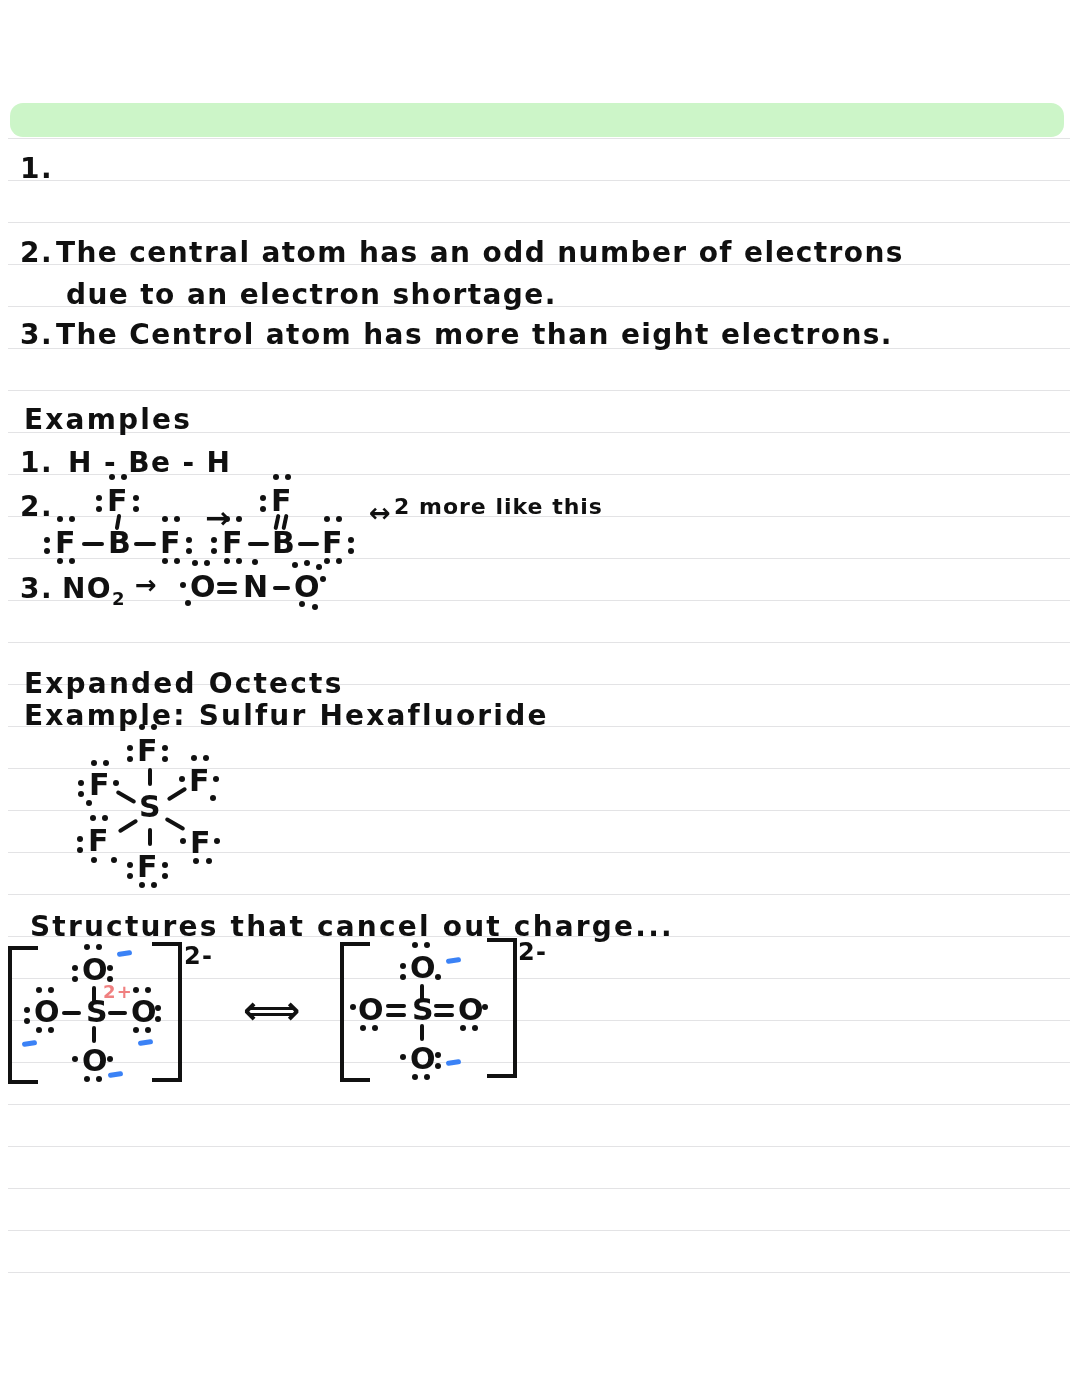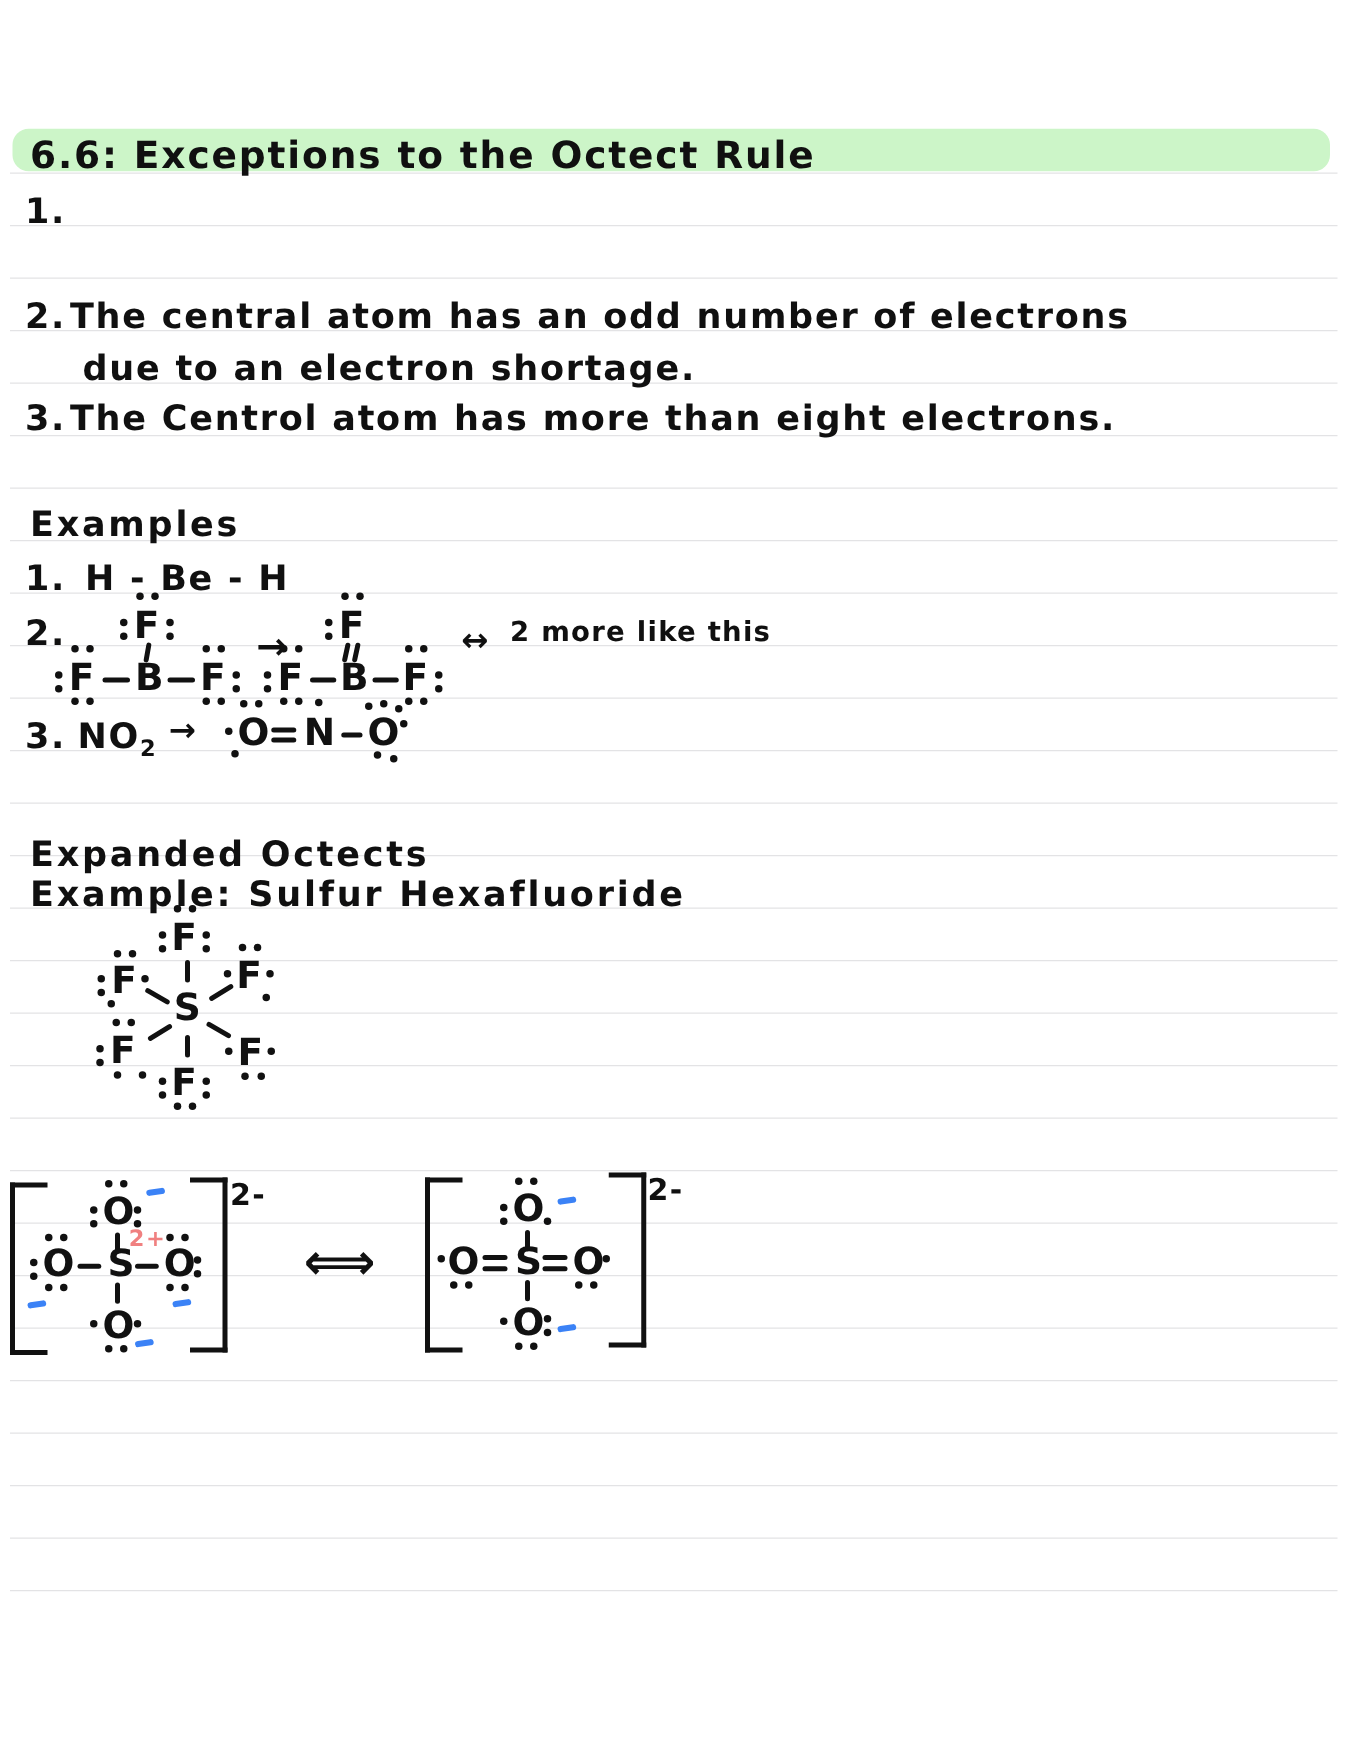--- a/index.html
+++ b/index.html
@@ -72,21 +72,20 @@
       <div class="rule" style="top: 1020px;"></div>
       <div class="rule" style="top: 1062px;"></div>
       <div class="rule" style="top: 1104px;"></div>
       <div class="rule" style="top: 1146px;"></div>
       <div class="rule" style="top: 1188px;"></div>
       <div class="rule" style="top: 1230px;"></div>
       <div class="rule" style="top: 1272px;"></div>
     </div>
 
   <div class="highlight" style="left:10px;top:103px;width:1054px;height:34px;"></div>
-  <div class="hw t-title" style="left:24px;top:107px;">6.6: Exceptions to the Octect Rule</div>
 
   <div class="hw t-body" style="left:20px;top:152px;">1.</div>
 
   <div class="hw t-body" style="left:20px;top:236px;">2.</div>
   <div class="hw t-body" style="left:66px;top:278px;">due to an electron shortage.</div>
   <div class="hw t-body" style="left:56px;top:236px;">The central atom has an odd number of electrons</div>
 
   <div class="hw t-body" style="left:20px;top:318px;">3.</div>
   <div class="hw t-body" style="left:56px;top:318px;">The Centrol atom has more than eight electrons.</div>
 
@@ -157,21 +156,21 @@
     <span class="atom" style="left:322px;top:528px;">F</span>
     <span class="dot" style="left:324px;top:516px;"></span>
     <span class="dot" style="left:336px;top:516px;"></span>
     <span class="dot" style="left:348px;top:537px;"></span>
     <span class="dot" style="left:348px;top:548px;"></span>
     <span class="dot" style="left:324px;top:558px;"></span>
     <span class="dot" style="left:336px;top:558px;"></span>
   </div>
 
   <div class="hw" style="left:369px;top:498px;font-size:26px;">↔</div>
-  <div class="hw t-small" style="left:408px;top:494px;">2 more like this</div>
+  <div class="hw t-small" style="left:394px;top:494px;">2 more like this</div>
 
   <div class="hw t-body" style="left:20px;top:572px;">3.</div>
   <div class="hw t-body" style="left:62px;top:572px;">
     <span>NO</span><span class="sub">2</span>
   </div>
   <div class="hw" style="left:135px;top:570px;font-size:26px;">→</div>
 
   <div>
     <span class="atom" style="left:190px;top:572px;">O</span>
     <span class="dot" style="left:192px;top:560px;"></span>
@@ -244,20 +243,21 @@
     <span class="atom" style="left:137px;top:852px;">F</span>
     <span class="dot" style="left:127px;top:862px;"></span>
     <span class="dot" style="left:127px;top:873px;"></span>
     <span class="dot" style="left:162px;top:862px;"></span>
     <span class="dot" style="left:162px;top:873px;"></span>
     <span class="dot" style="left:139px;top:882px;"></span>
     <span class="dot" style="left:151px;top:882px;"></span>
     <span class="bond bond-v" style="left:148px;top:828px;height:18px;"></span>
   </div>
 
+  <div class="hw t-head" style="left:30px;top:910px;">Structures that cancel out charge...</div>
 
   <div>
 
     <div class="brk brk-l" style="left:8px;top:946px;width:26px;height:130px;"></div>
 
     <div class="brk brk-r" style="left:152px;top:942px;width:26px;height:132px;"></div>
     <div class="hw t-chg" style="left:184px;top:942px;font-size:24px;">2-</div>
 
     <span class="atom" style="left:82px;top:955px;">O</span>
     <span class="dot" style="left:84px;top:944px;"></span>

